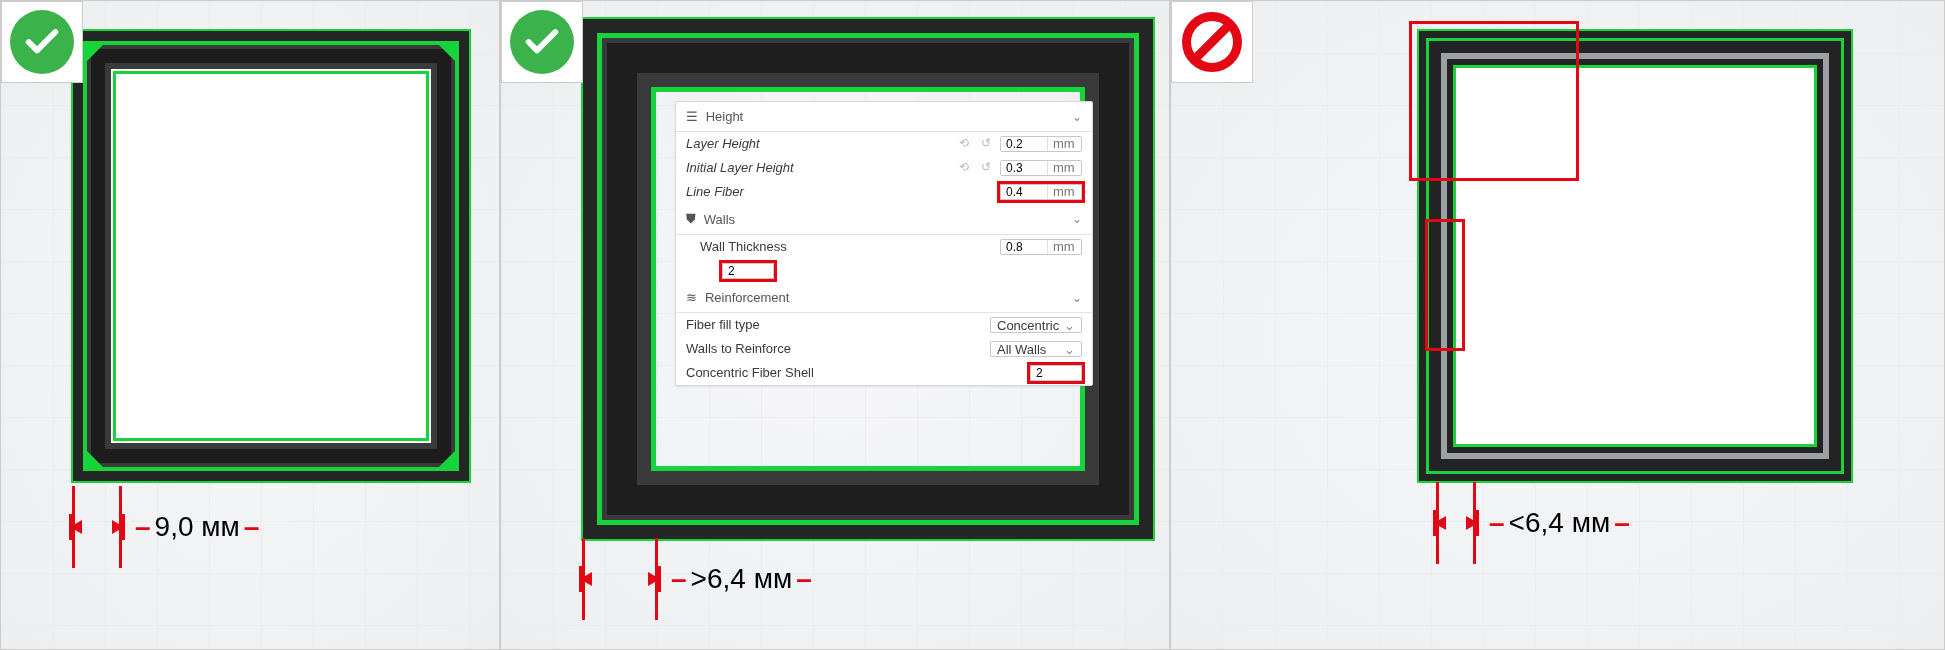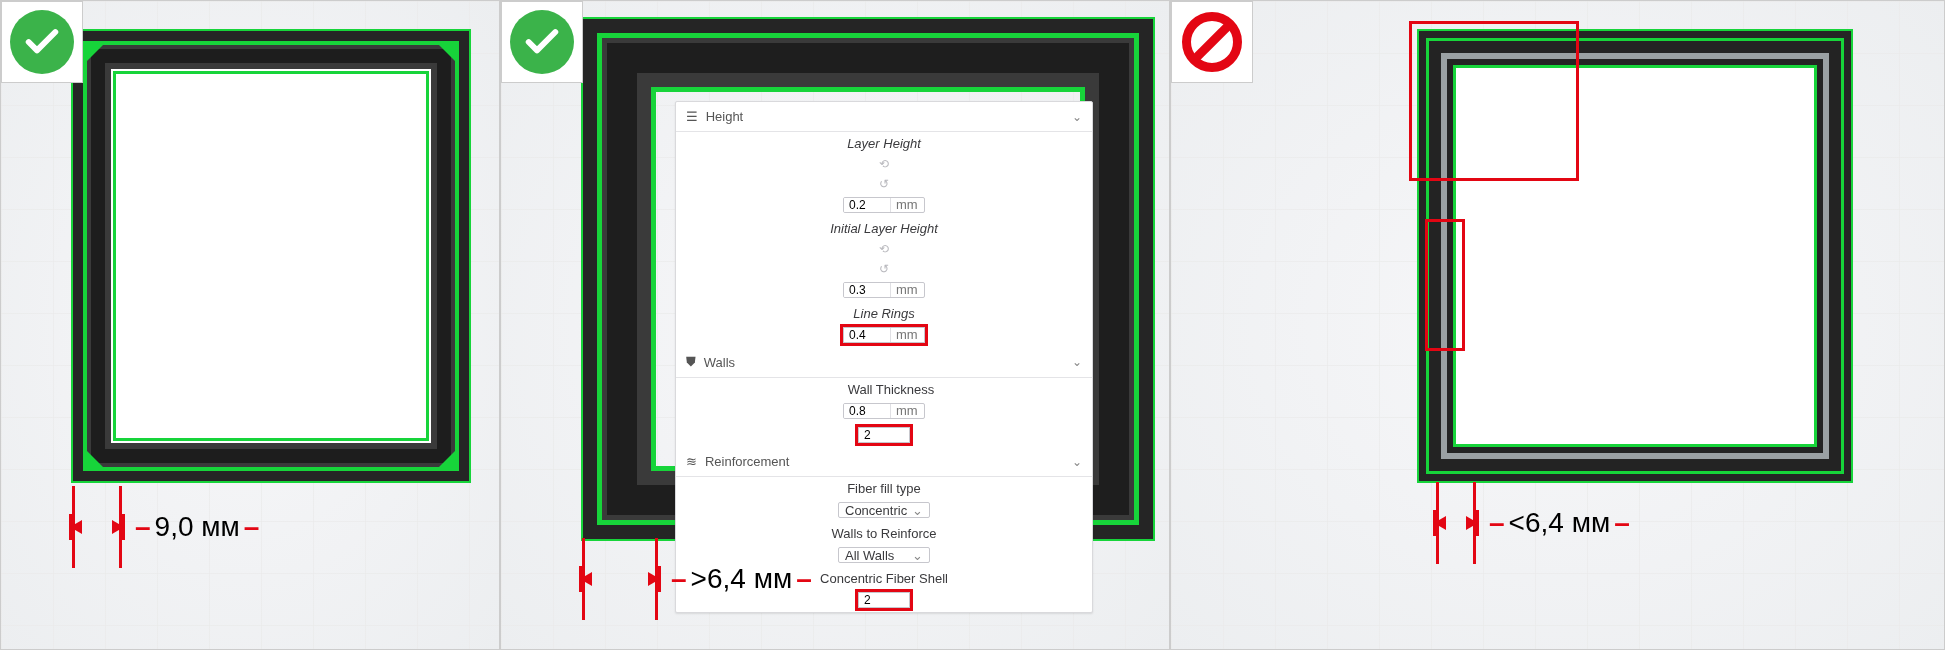--- a/index.html
+++ b/index.html
@@ -136,37 +136,36 @@
     background:#fff; border:1px solid #d9d9dc; border-radius:2px;
     font-size:13px; color:#3a3a3d; z-index:20;
     box-shadow: 0 1px 2px rgba(0,0,0,.1);
   }
   .sect-head {
     display:flex; align-items:center; padding:7px 10px;
     border-bottom:1px solid #e4e4e7; color:#555; font-size:13px; gap:8px;
   }
   .sect-head .chev { margin-left:auto; color:#888; font-size:12px; }
   .row {
-    display:flex; align-items:center; padding:4px 10px;
+    display:flex; align-items:flex-start; padding:4px 10px;
     gap:6px;
-    flex-direction:column;
   }
   .row .lbl { flex:1; font-style:italic; }
   .row.noital .lbl { font-style:normal; }
   .ic { color:#b8b8bd; font-size:12px; width:16px; text-align:center; }
   .valbox {
     display:flex; align-items:center; border:1px solid #c7c7cd; border-radius:2px;
     height:16px; min-width:82px; background:#fff; overflow:hidden;
   }
   .valbox.sel { min-width:92px; padding:0 6px; justify-content:space-between; }
   .valbox.num input {
     width:46px; border:0; padding:2px 5px; font-size:12px; outline:none; background:#fff;
   }
   .valbox .unit { font-size:13px; color:#777; padding:0 5px; border-left:1px solid #e0e0e4; line-height:20px; }
-  .hlred { box-shadow:0 0 0 3px #e30613; border-radius:0; }
+  .hlred { box-shadow:0 0 0 3px #e30613; border-radius:0;margin-left:36px; }
   .indent1 .lbl { padding-left:14px; }
   .indent2 .lbl { padding-left:28px; }
 
 </style>
 </head>
 <body>
 
 <div class="panel p1">
   <div class="grid-bg"></div>
   <div class="badge-box">
@@ -235,21 +234,21 @@
     <div class="row">
       <span class="lbl">Initial Layer Height</span>
       <span class="ic">⟲</span>
       <span class="ic">↺</span>
       <span class="valbox num">
         <input value="0.3" style="">
         <span class="unit">mm</span>
       </span>
     </div>
     <div class="row">
-      <span class="lbl">Line Rings</span>
+      <span class="lbl">Line Fiber</span>
       <span class="valbox num hlred">
         <input value="0.4" style="">
         <span class="unit">mm</span>
       </span>
     </div>
 
     <div class="sect-head">
       <span>⛊</span>
       <span>Walls</span>
       <span class="chev">⌄</span>

